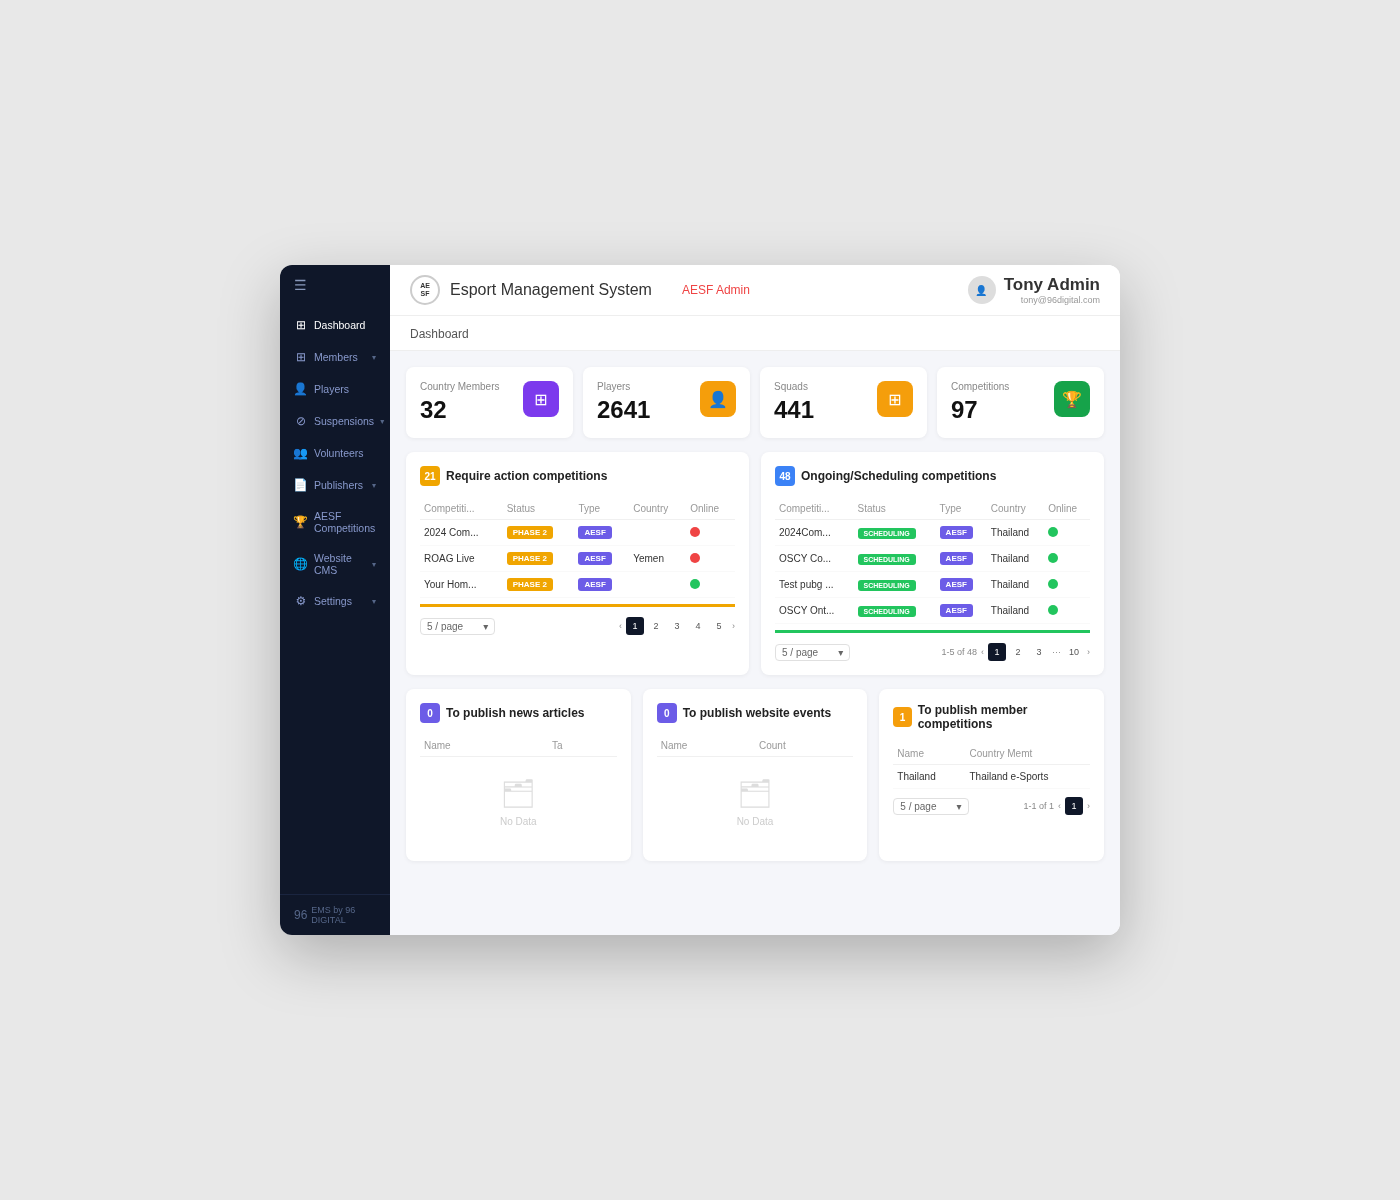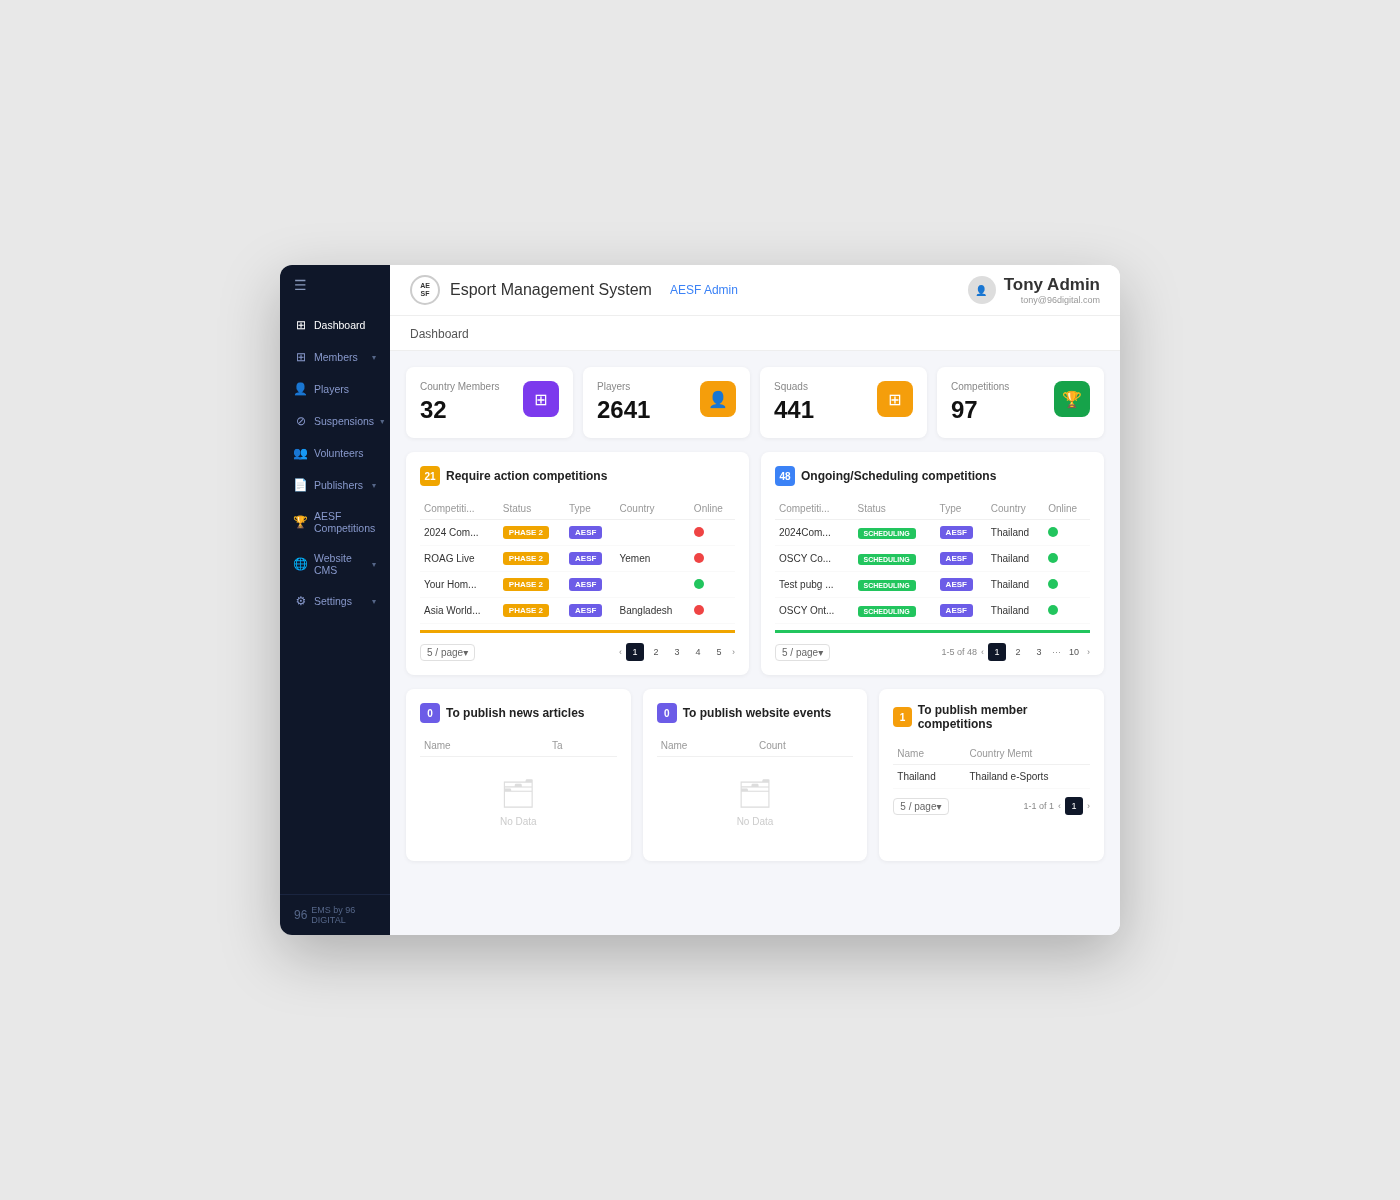--- a/index.html
+++ b/index.html
@@ -98,21 +98,21 @@
       border: 2px solid #ccc;
       display: flex;
       align-items: center;
       justify-content: center;
       font-size: 9px;
       font-weight: bold;
       color: #333;
       flex-shrink: 0;
     }
     .header-title { font-size: 16px; color: #333; font-weight: 500; }
-    .header-subtitle { font-size: 12px; color: #3b82f6; margin-left: 8px; }
+    .header-subtitle { font-size: 12px; color: #ef4444; margin-left: 20px; }
     .header-spacer { flex: 1; }
     .header-user {
       display: flex;
       align-items: center;
       gap: 8px;
     }
     .avatar {
       width: 28px;
       height: 28px;
       border-radius: 50%;
@@ -241,21 +241,21 @@
       display: flex;
       align-items: center;
       justify-content: space-between;
       margin-top: 10px;
       font-size: 10px;
       color: #666;
     }
     .page-size-select {
       display: flex;
       align-items: center;
-      gap: 0;
+      gap: 20px;
       border: 1px solid #e0e0e0;
       border-radius: 4px;
       padding: 2px 6px;
       font-size: 10px;
       cursor: pointer;
     }
     .page-numbers {
       display: flex;
       align-items: center;
       gap: 3px;
@@ -448,27 +448,20 @@
       <td><span class="badge badge-aesf">AESF</span></td>
       <td>Yemen</td>
       <td><span class="online-dot dot-red"></span></td>
     </tr>
                     <tr>
       <td>Your Hom...</td>
       <td><span class="badge badge-phase2">PHASE 2</span></td>
       <td><span class="badge badge-aesf">AESF</span></td>
       <td></td>
       <td><span class="online-dot dot-green"></span></td>
-    </tr>
-                    <tr>
-      <td>Asia World...</td>
-      <td><span class="badge badge-phase2">PHASE 2</span></td>
-      <td><span class="badge badge-aesf">AESF</span></td>
-      <td>Bangladesh</td>
-      <td><span class="online-dot dot-red"></span></td>
     </tr>
                   </tbody>
               </table>
               <div style="border-bottom:3px solid #f0a500; margin:6px 0;"></div>
               <div class="pagination">
                 <div class="page-size-select">
                   <span>5 / page</span>
                   <span>▾</span>
                 </div>
                 <div style="display:flex; align-items:center; gap:4px; font-size:9px; color:#888;">

